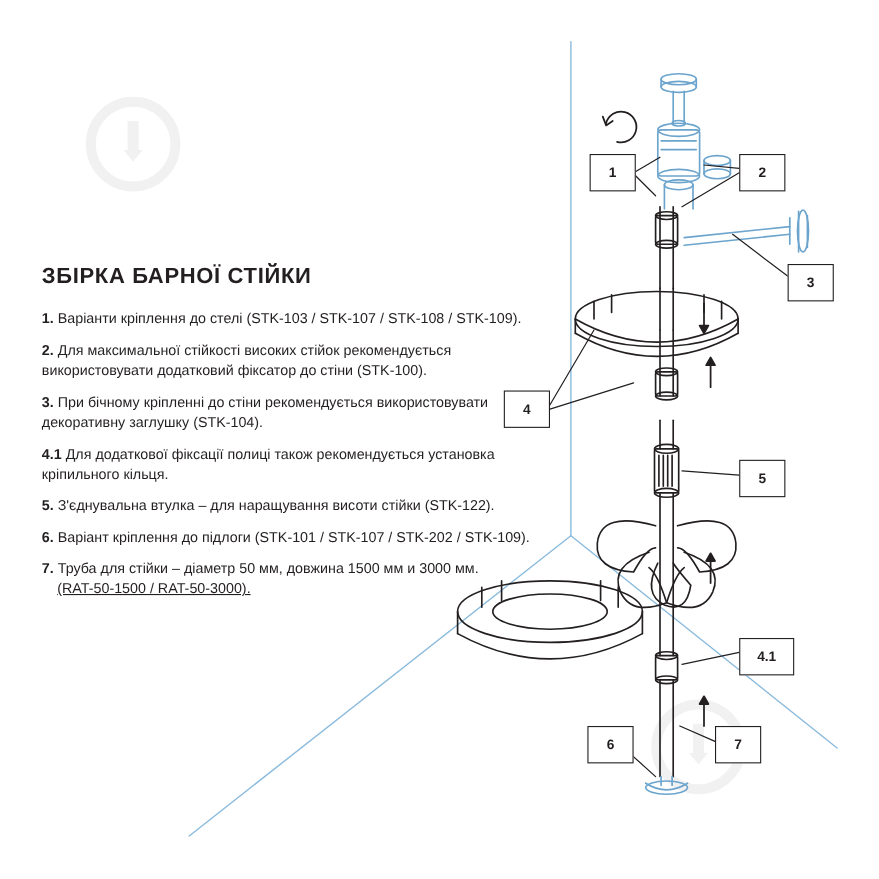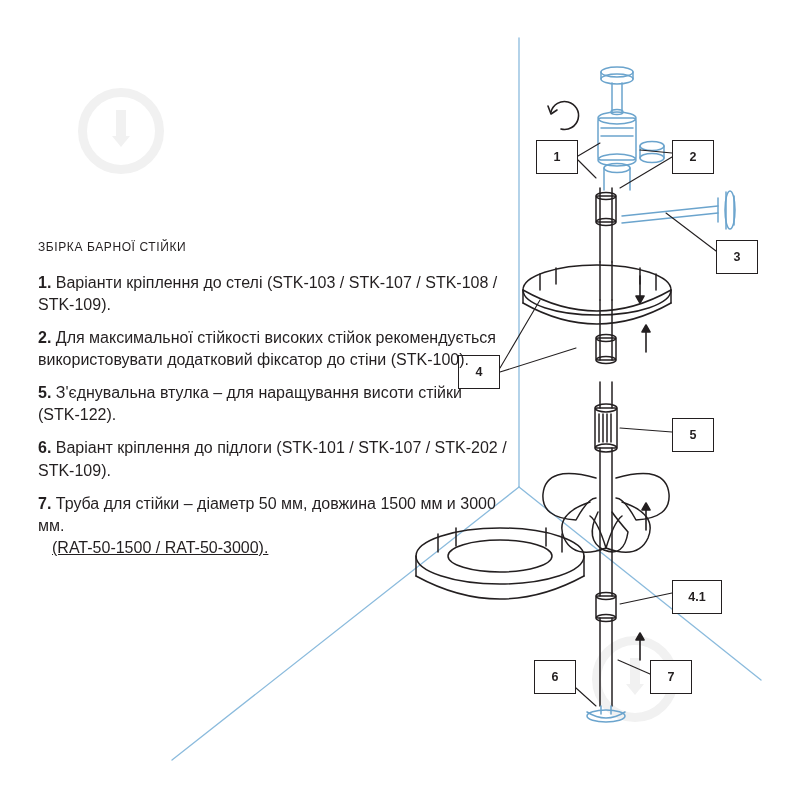--- a/index.html
+++ b/index.html
@@ -34,28 +34,28 @@
   }
 
   
   #text-block {
     position: absolute;
     left: 38px;
     top: 240px;
     width: 470px;
   }
   #doc-title {
-    font-size: 12px;
-    font-weight: normal;
+    font-size: 20px;
+    font-weight: bold;
     letter-spacing: .6px;
     color: #231f20;
     margin: 0 0 18px 0;
   }
   .note {
-    font-size: 16px;
+    font-size: 13px;
     line-height: 1.38;
     color: #231f20;
     margin: 0 0 11px 0;
   }
   .note .num {
     font-weight: bold;
   }
   .note .sub {
     display: block;
     padding-left: 14px;
@@ -273,20 +273,28 @@
 
     <p class="note">
       <span class="num">1.</span>
       <span>Варіанти крiплення до стелі (STK-103 / STK-107 / STK-108 / STK-109).</span>
     </p>
     <p class="note">
       <span class="num">2.</span>
       <span>Для максимальної стійкості високих стійок рекомендується використовувати додатковий фіксатор до стіни (STK-100).</span>
     </p>
     <p class="note">
+      <span class="num">3.</span>
+      <span>При бічному крiпленні до стіни рекомендується використовувати декоративну заглушку (STK-104).</span>
+    </p>
+    <p class="note">
+      <span class="num">4.1</span>
+      <span>Для додаткової фіксації полиці також рекомендується установка кріпильного кільця.</span>
+    </p>
+    <p class="note">
       <span class="num">5.</span>
       <span>З'єднувальна втулка – для наращування висоти стійки (STK-122).</span>
     </p>
     <p class="note">
       <span class="num">6.</span>
       <span>Варіант крiплення до підлоги (STK-101 / STK-107 / STK-202 / STK-109).</span>
     </p>
     <p class="note">
       <span class="num">7.</span>
       <span>Труба для стійки – діаметр 50 мм, довжина 1500 мм и 3000 мм.</span>

